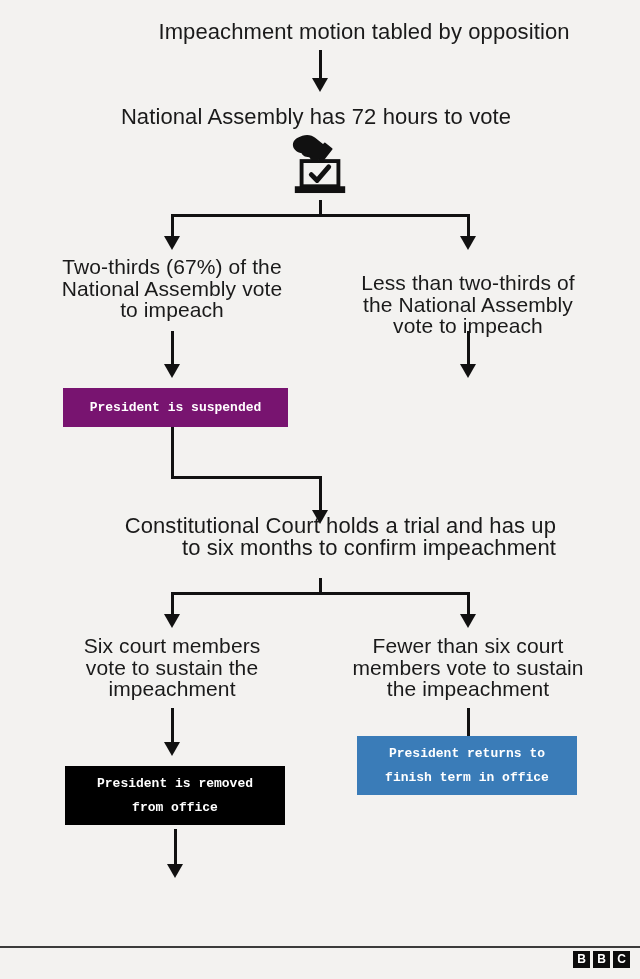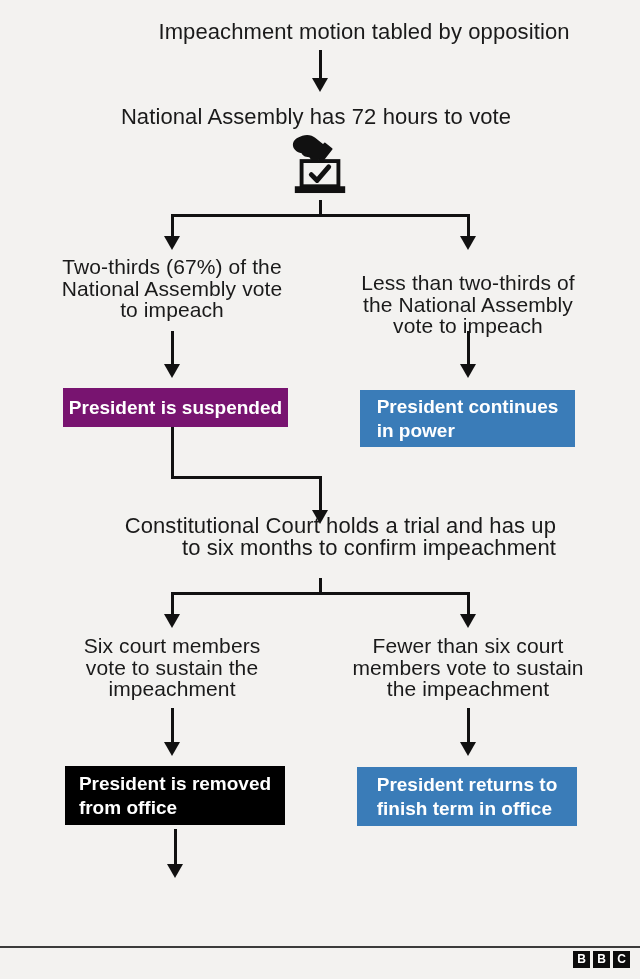--- a/index.html
+++ b/index.html
@@ -18,26 +18,28 @@
     color:#1a1a1a;
     text-align:center;
     white-space:pre-line;
     letter-spacing:0.1px;
   }
   .t.big{font-size:22px;margin-left:44px;}
   .box{
     position:absolute;
     color:#ffffff;
     font-weight:bold;
-    font-size:19px;
+    font-size:13px;
     line-height:24px;
     display:flex;
     align-items:center;
     justify-content:center;
+    text-align:center;
     white-space:pre-line;
+    font-family:Liberation Mono, monospace;
   }
   .varrow{position:absolute;width:16px;}
   .varrow .shaft{
     position:absolute;left:6.5px;top:0;width:3px;
     height:calc(100% - 12px);
     background:#111;
   }
   .varrow .head{
     position:absolute;left:0;bottom:0;width:0;height:0;
     border-left:8px solid transparent;
@@ -100,22 +102,20 @@
   <div class="varrow" style="left:164px;top:331px;height:47px;">
     <div class="shaft"></div>
       <div class="head"></div>
   </div>
   <div class="varrow" style="left:460px;top:331px;height:47px;">
     <div class="shaft"></div>
       <div class="head"></div>
   </div>
 
   <div class="box" style="left: 63px; top: 388px; width: 225px; height: 39px; background-color: rgb(120, 20, 112);">President is suspended</div>
-  <div class="box" style="left: 360px; top: 390px; width: 215px; height: 57px; background-color: rgb(58, 124, 184);">President continues
-in power</div>
 
   <div class="vline" style="left:171px;top:427px;height:52px;"></div>
   <div class="hline" style="left:171px;top:476px;width:151px;"></div>
   <div class="varrow" style="left:312px;top:479px;height:45px;">
     <div class="shaft"></div>
       <div class="head"></div>
   </div>
 
   <div class="t big" style="left:0;top:515px;width:512px;text-align:right;">Constitutional Court holds a trial and has up
 to six months to confirm impeachment</div>
@@ -142,21 +142,21 @@
     <div class="shaft"></div>
       <div class="head"></div>
   </div>
   <div class="varrow" style="left:460px;top:708px;height:48px;">
     <div class="shaft"></div>
       <div class="head"></div>
   </div>
 
   <div class="box" style="left: 65px; top: 766px; width: 220px; height: 59px; background-color: #000000;">President is removed
 from office</div>
-  <div class="box" style="left: 357px; top: 767px; width: 220px; height: 59px; background-color: rgb(58, 124, 184);">President returns to
+  <div class="box" style="left: 357px; top: 736px; width: 220px; height: 59px; background-color: rgb(58, 124, 184);">President returns to
 finish term in office</div>
 
   <div class="varrow" style="left:167px;top:829px;height:49px;">
     <div class="shaft"></div>
       <div class="head"></div>
   </div>
 
 
   <div class="divider"></div>
   <div class="bbc">

